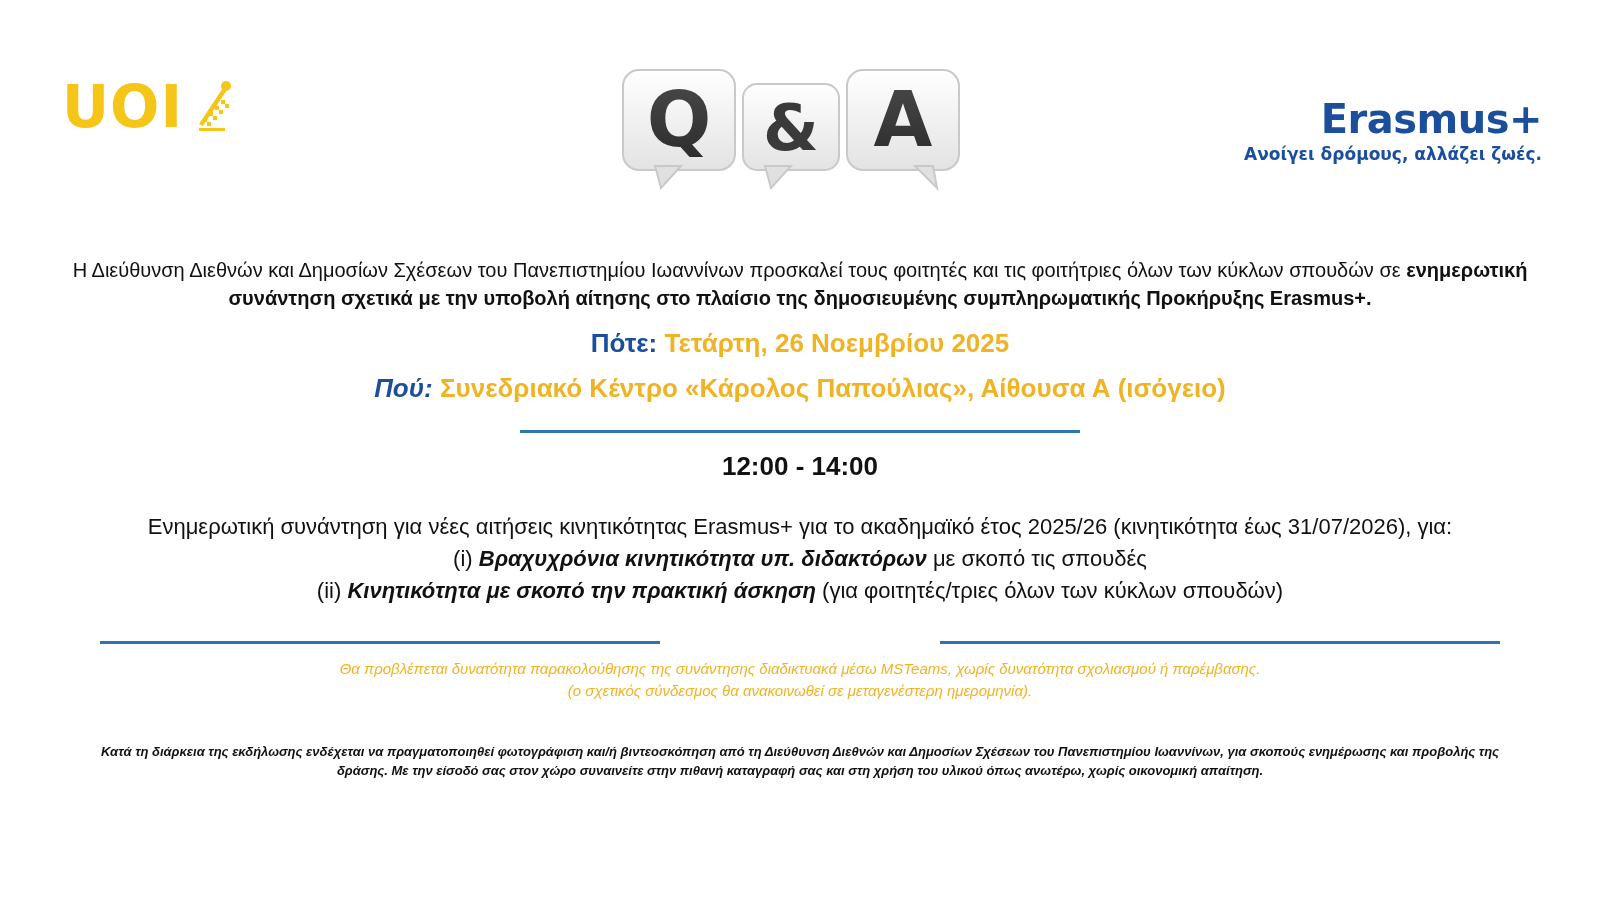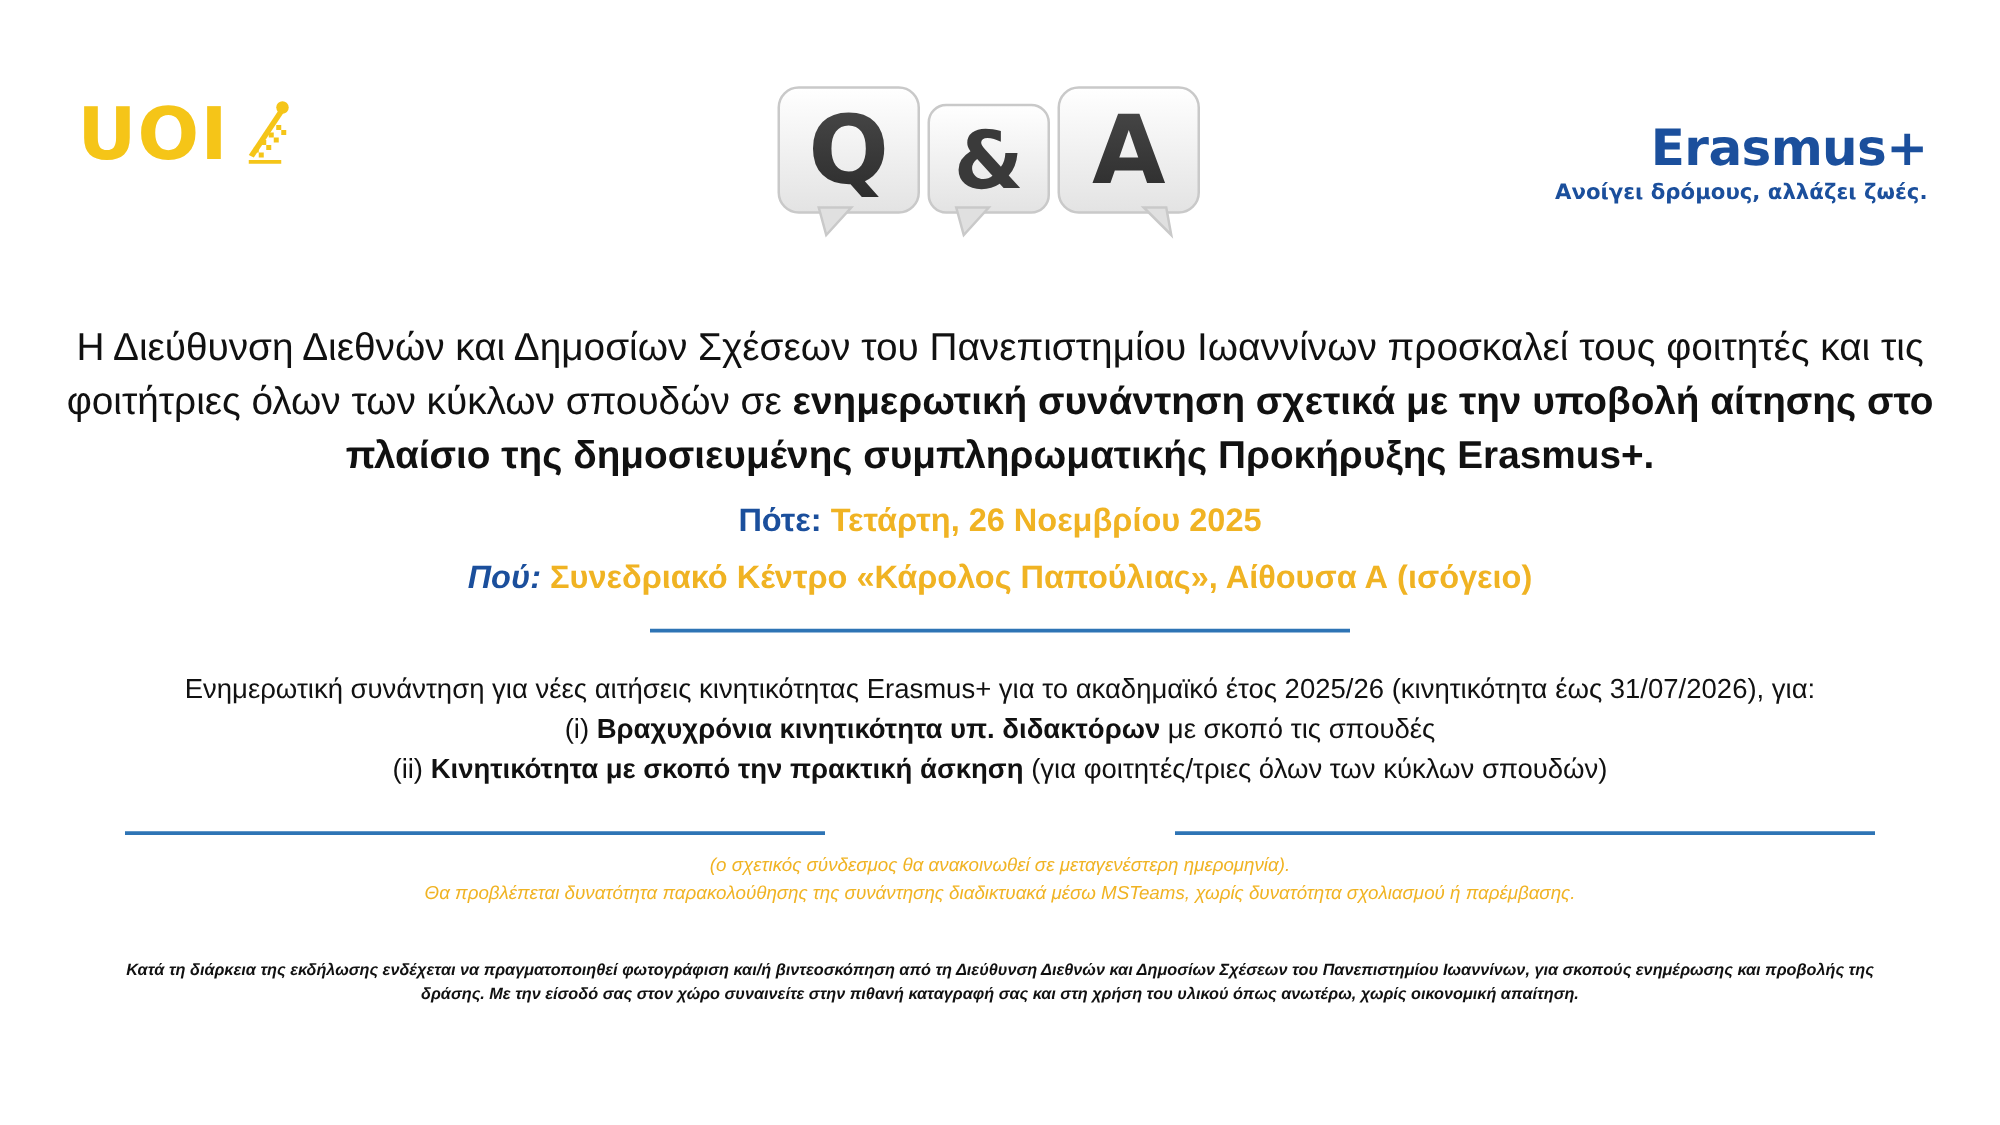--- a/index.html
+++ b/index.html
@@ -77,21 +77,21 @@
     margin-top: 4px;
   }
 
   
   .content {
     padding: 0 30px;
     text-align: center;
   }
 
   .intro {
-    font-size: 31px;
+    font-size: 20px;
     line-height: 1.38;
     max-width: 1520px;
     margin: 42px auto 0;
     color: #111;
   }
   .intro b { font-weight: 700; }
 
   .when, .where {
     margin-top: 16px;
     font-size: 26px;
@@ -117,21 +117,21 @@
     font-weight: 700;
     color: #111;
   }
 
   .desc {
     margin-top: 29px;
     font-size: 22px;
     line-height: 1.45;
     color: #111;
   }
-  .desc b { font-weight: 700; }
+  .desc b { font-weight: 700; font-style: italic; }
 
   .rules-pair {
     display: flex;
     justify-content: space-between;
     align-items: center;
     width: 1400px;
     margin: 34px auto 0;
   }
   .rule-side {
     width: 560px;
@@ -243,39 +243,40 @@
     <span class="val">Τετάρτη, 26 Νοεμβρίου 2025</span>
   </div>
 
   <div class="where">
     <span class="lbl">Πού:</span>
     <span class="val">Συνεδριακό Κέντρο «Κάρολος Παπούλιας», Αίθουσα Α (ισόγειο)</span>
   </div>
 
   <hr class="rule-center">
 
+  <div class="time">12:00 - 14:00</div>
 
   <div class="desc">
     <div>Ενημερωτική συνάντηση για νέες αιτήσεις κινητικότητας Erasmus+ για το ακαδημαϊκό έτος 2025/26 (κινητικότητα έως 31/07/2026), για:</div>
     <div>
       <span>(i) </span><b>Βραχυχρόνια κινητικότητα υπ. διδακτόρων</b><span> με σκοπό τις σπουδές</span>
     </div>
     <div>
       <span>(ii) </span><b>Κινητικότητα με σκοπό την πρακτική άσκηση</b><span> (για φοιτητές/τριες όλων των κύκλων σπουδών)</span>
     </div>
   </div>
 
   <div class="rules-pair">
     <div class="rule-side"></div>
     <div class="rule-side"></div>
   </div>
 
 
   <div class="teams-note">
+    <div>Θα προβλέπεται δυνατότητα παρακολούθησης της συνάντησης διαδικτυακά μέσω MSTeams, χωρίς δυνατότητα σχολιασμού ή παρέμβασης.</div>
     <div>(ο σχετικός σύνδεσμος θα ανακοινωθεί σε μεταγενέστερη ημερομηνία).</div>
-    <div>Θα προβλέπεται δυνατότητα παρακολούθησης της συνάντησης διαδικτυακά μέσω MSTeams, χωρίς δυνατότητα σχολιασμού ή παρέμβασης.</div>
   </div>
 
   <div class="legal">
     <span>Κατά τη διάρκεια της εκδήλωσης ενδέχεται να πραγματοποιηθεί φωτογράφιση και/ή βιντεοσκόπηση από τη Διεύθυνση Διεθνών και Δημοσίων Σχέσεων του Πανεπιστημίου Ιωαννίνων, για σκοπούς ενημέρωσης και προβολής της δράσης. Με την είσοδό σας στον χώρο συναινείτε στην πιθανή καταγραφή σας και στη χρήση του υλικού όπως ανωτέρω, χωρίς οικονομική απαίτηση.</span>
   </div>
 
 </div>
 
 </body></html>

